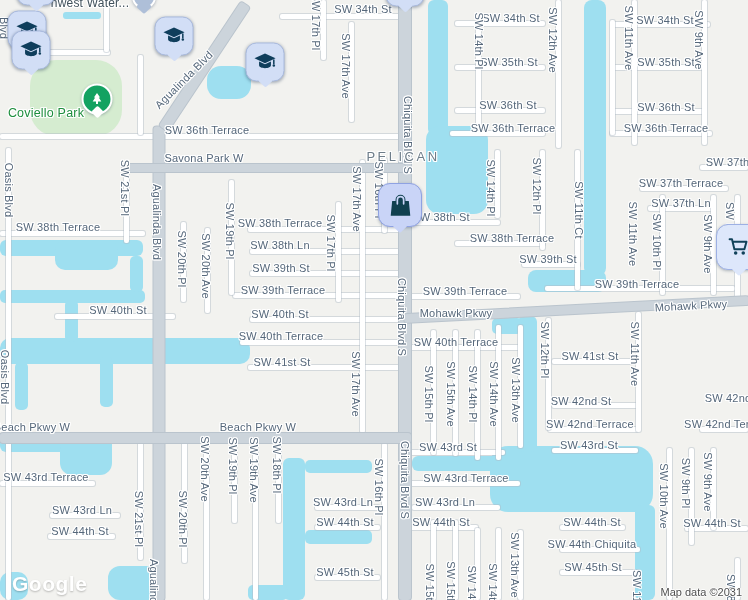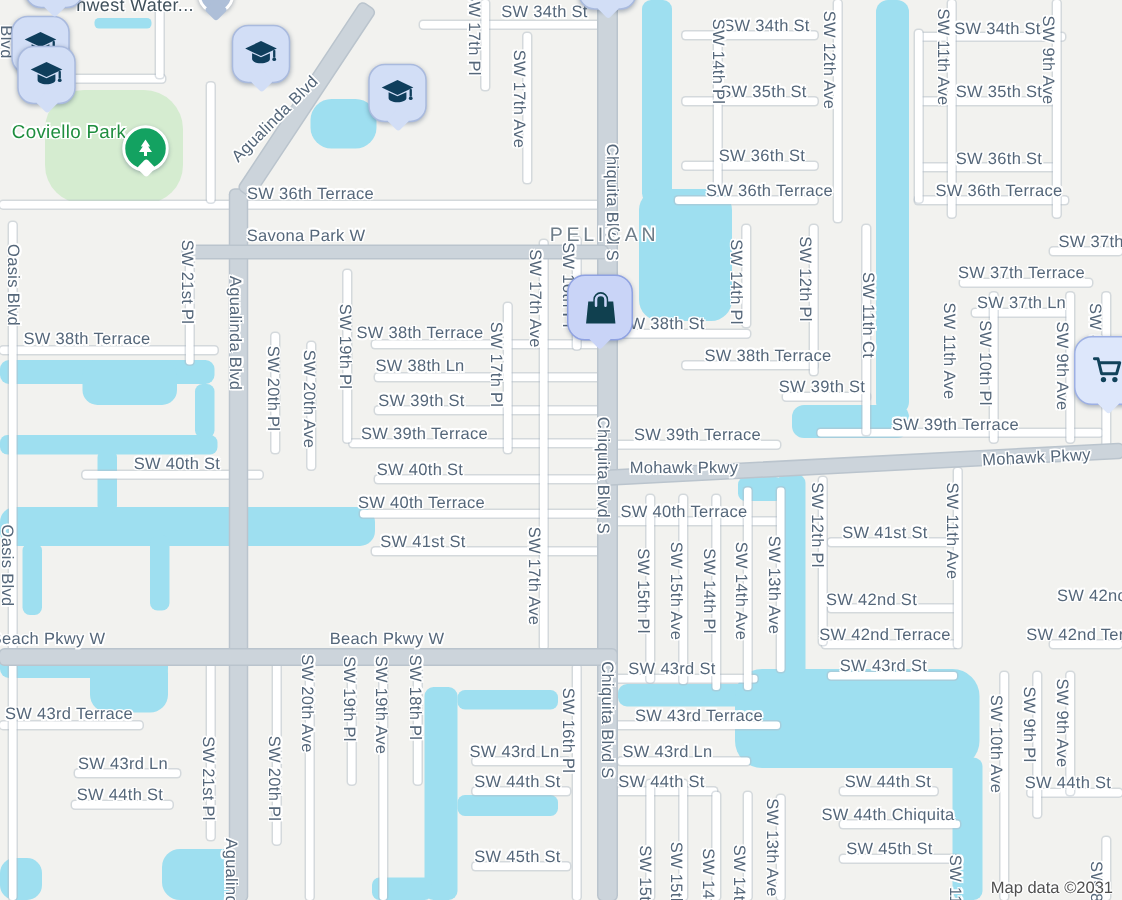--- a/index.html
+++ b/index.html
@@ -29,20 +29,21 @@
   .pin-dot{width:20px;height:20px;background:#aebfd8;border:2px solid #fff;border-radius:50%;}
   .google-logo{position:absolute;left:12px;top:572px;z-index:40;color:#fff;font-weight:700;
        font-size:21px;letter-spacing:.5px;text-shadow:0 1px 2px rgba(0,0,0,.25);}
   .map-attr{position:absolute;right:6px;top:586px;z-index:40;color:#4f4f4f;font-size:11px;
        text-shadow:-1px 0 0 #fff,1px 0 0 #fff,0 -1px 0 #fff,0 1px 0 #fff;}
 </style>
 </head>
 <body>
 
 <div id="map" class="map">
+  <div class="google-logo">Google</div>
   <div class="map-attr">Map data ©2031</div>
 <div class="parkarea" style="left: 30px; top: 60px; width: 92px; height: 76px; border-radius: 26px;"></div>
     <div class="water" style="left: 428px; top: 0px; width: 20px; height: 135px; border-radius: 6px;"></div>
     <div class="water" style="left: 426px; top: 126px; width: 62px; height: 88px; border-radius: 14px;"></div>
     <div class="water" style="left: 584px; top: 0px; width: 22px; height: 276px; border-radius: 8px;"></div>
     <div class="water" style="left: 528px; top: 270px; width: 78px; height: 22px; border-radius: 8px;"></div>
     <div class="water" style="left: 63px; top: 12px; width: 38px; height: 7px; border-radius: 3px;"></div>
     <div class="water" style="left: 207px; top: 66px; width: 44px; height: 33px; border-radius: 14px;"></div>
     <div class="water" style="left: 0px; top: 240px; width: 143px; height: 16px; border-radius: 6px;"></div>
     <div class="water" style="left: 55px; top: 240px; width: 63px; height: 30px; border-radius: 10px;"></div>
@@ -266,21 +267,21 @@
     <span class="lbl v" style="left: 707px; top: 482px;">SW 9th Ave</span>
     <span class="lbl v" style="left: 663px; top: 496px;">SW 10th Ave</span>
     <span class="lbl v" style="left: 636px; top: 598px;">SW 11th Pl</span>
     <span class="lbl v" style="left: 730px; top: 600px;">SW 8th Ct</span>
     <span class="lbl v" style="left: 429px; top: 592px;">SW 15th Pl</span>
     <span class="lbl v" style="left: 450px; top: 594px;">SW 15th Ave</span>
     <span class="lbl v" style="left: 471px; top: 594px;">SW 14th Pl</span>
     <span class="lbl v" style="left: 492px; top: 596px;">SW 14th Ave</span>
     <span class="lbl v" style="left: 514px; top: 565px;">SW 13th Ave</span>
     <span class="lbl area" style="left: 403px; top: 156px;">PELICAN</span>
-    <span class="lbl park" style="left: 46px; top: 88px; text-align: center;">Coviello Park</span>
+    <span class="lbl park" style="left: 46px; top: 113px; text-align: center;">Coviello Park</span>
     <span class="lbl poi" style="left: 90px; top: 3px;">nwest Water...</span>
     <div class="pin pin-school" style="left: 27px; top: 30px; transform: translate(-50%, -50%);">
       <svg viewBox="0 0 24 24" width="23" height="23">
         <g fill="#0f3e5c">
           <path d="M12 3 23 8.2 12 13.4 1 8.2Z"></path>
           <path d="M5.8 11.4v4.1c0 1.7 2.8 3 6.2 3s6.2-1.3 6.2-3v-4.1L12 14.3Z"></path>
           <rect x="20.4" y="9.2" width="1.6" height="5.2" rx=".6"></rect>
           <circle cx="21.2" cy="15.6" r="1.3"></circle>
         </g>
       </svg>

